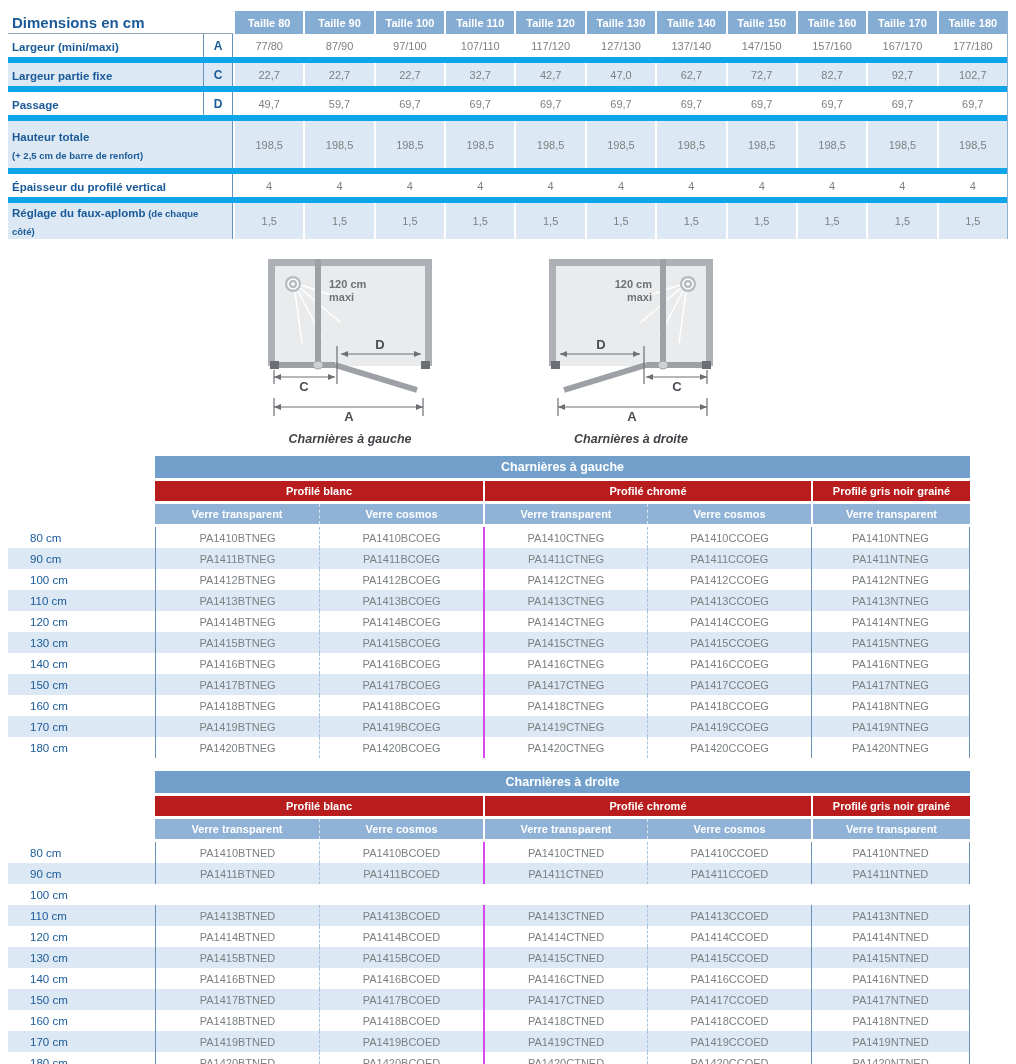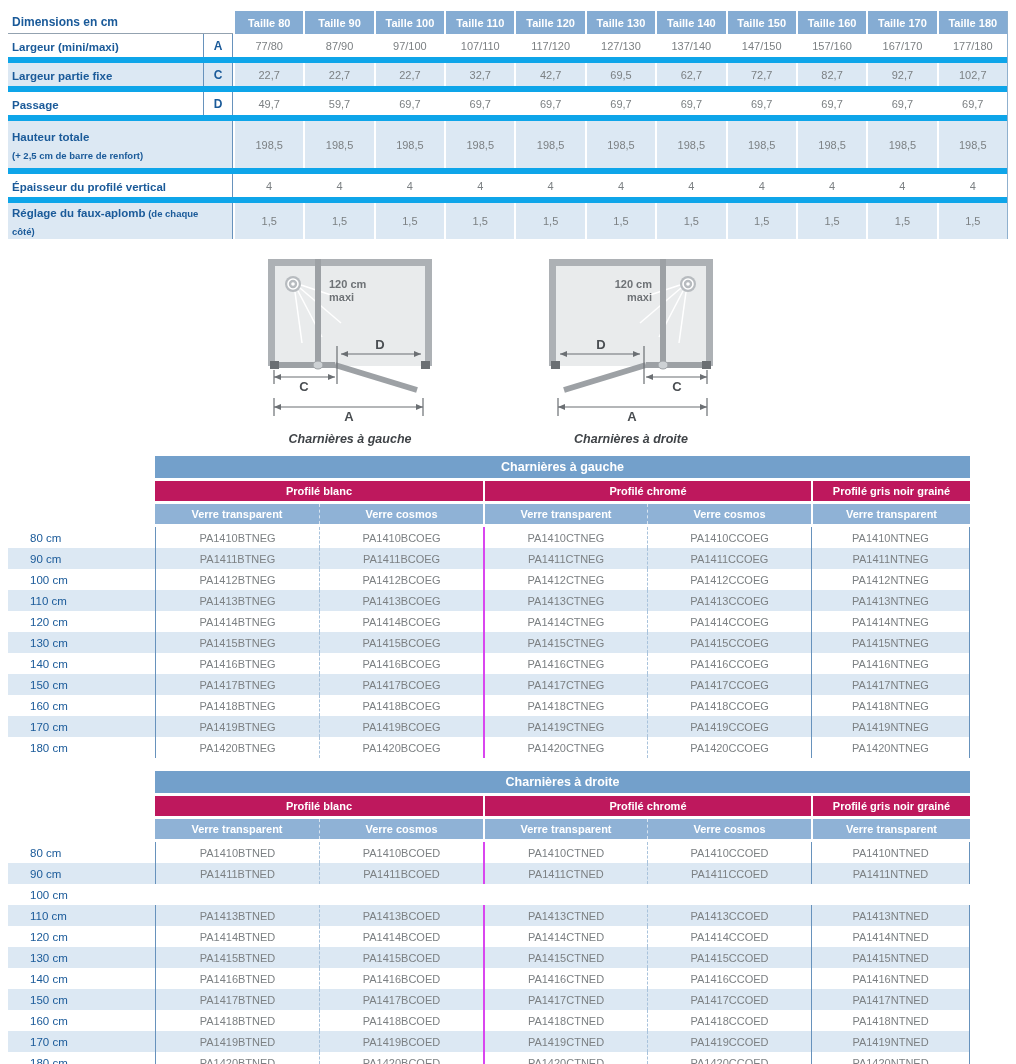--- a/index.html
+++ b/index.html
@@ -3,21 +3,21 @@
 <meta charset="utf-8">
 <style>
   html,body { margin:0; padding:0; background:#fff; }
   body { width:1016px; height:1064px; font-family:"Liberation Sans", sans-serif; overflow:hidden; }
   .page { padding:11px 8px 0 8px; }
 
   
   .dims { width:1000px; border-right:1px solid #8FB0CE; box-sizing:border-box; }
   .dims-head { display:flex; height:23px; }
   .corner { flex:0 0 225px; display:flex; align-items:center; padding-left:4px; box-sizing:border-box;
-            color:#1A5A99; font-size:12px; font-weight:bold; border-bottom:1px solid #93A2B0; }
+            color:#1A5A99; font-size:15px; font-weight:bold; border-bottom:1px solid #93A2B0; }
   .heads { flex:1; display:flex; }
   .hcell { flex:1; background:#85ACD3; color:#fff; font-weight:bold; font-size:11px;
            display:flex; align-items:center; justify-content:center; border-left:2px solid #fff; box-sizing:border-box; }
   .dims-row { display:flex; min-height:23px; }
   .dims-rows > div + div { border-top:6px solid #0ea5e9; }
   .dims-rows > div:nth-of-type(even) { background:#DCE8F3; }
   .dims-rows > div:nth-of-type(4) { min-height:47px; }
   .lblc { flex:0 0 195px; display:flex; align-items:center; padding-left:4px; box-sizing:border-box; color:#1A5A99; }
   .lab  { font-weight:bold; font-size:11.5px; white-space:nowrap; line-height:14px;margin-top:28px; }
   .note { font-weight:bold; font-size:9.5px; white-space:pre-line; line-height:12px; }
@@ -44,21 +44,21 @@
   .caption { position:absolute; left:-20px; right:-20px; top:181px; text-align:center;
              font-weight:bold; font-style:italic; font-size:12.5px; color:#3F4347; }
 
   
   .ref { width:962px; margin-top:13px; }
   .ref-tables > .ref:first-of-type { margin-top:3px; }
   .bar { display:flex; margin-bottom:3px; }
   .spacer { flex:0 0 147px; }
   .title { flex:1; height:22px; background:#73A0CB; color:#fff; font-weight:bold; font-size:12.5px;
            display:flex; align-items:center; justify-content:center; }
-  .gcell { height:20px; background:#be185d; color:#fff; font-weight:bold; font-size:11px;
+  .gcell { height:20px; background:#b91c1c; color:#fff; font-weight:bold; font-size:11px;
            display:flex; align-items:center; justify-content:center; box-sizing:border-box; }
   .gcell.g2 { flex:0 0 328px; } .gcell.g1 { flex:1; }
   .gcell + .gcell { border-left:2px solid #fff; }
   .subs { flex:1; display:flex; }
   .scell { height:20px; background:#8FB2D6; color:#fff; font-weight:bold; font-size:11px; flex:0 0 164px;
            display:flex; align-items:center; justify-content:center; box-sizing:border-box; }
   .subs > div:nth-of-type(5) { flex:1; }
   .subs > div:nth-of-type(2), .subs > div:nth-of-type(4) { border-left:1px dashed #D9E5F1; }
   .subs > div:nth-of-type(3), .subs > div:nth-of-type(5) { border-left:2px solid #fff; }
   .rows { margin-top:1px; }
@@ -124,21 +124,21 @@
             <div><span class="lab">Largeur partie fixe</span><span class="note"></span></div>
           </div>
           <div class="letter">C</div>
           <div class="vals">
 
           <div class="vcell">22,7</div>
             <div class="vcell">22,7</div>
             <div class="vcell">22,7</div>
             <div class="vcell">32,7</div>
             <div class="vcell">42,7</div>
-            <div class="vcell">69,5</div>
+            <div class="vcell">47,0</div>
             <div class="vcell">62,7</div>
             <div class="vcell">72,7</div>
             <div class="vcell">82,7</div>
             <div class="vcell">92,7</div>
             <div class="vcell">102,7</div>
           </div>
         </div>
         <div class="dims-row">
           <div class="lblc">
             <div><span class="lab">Passage</span><span class="note"></span></div>

